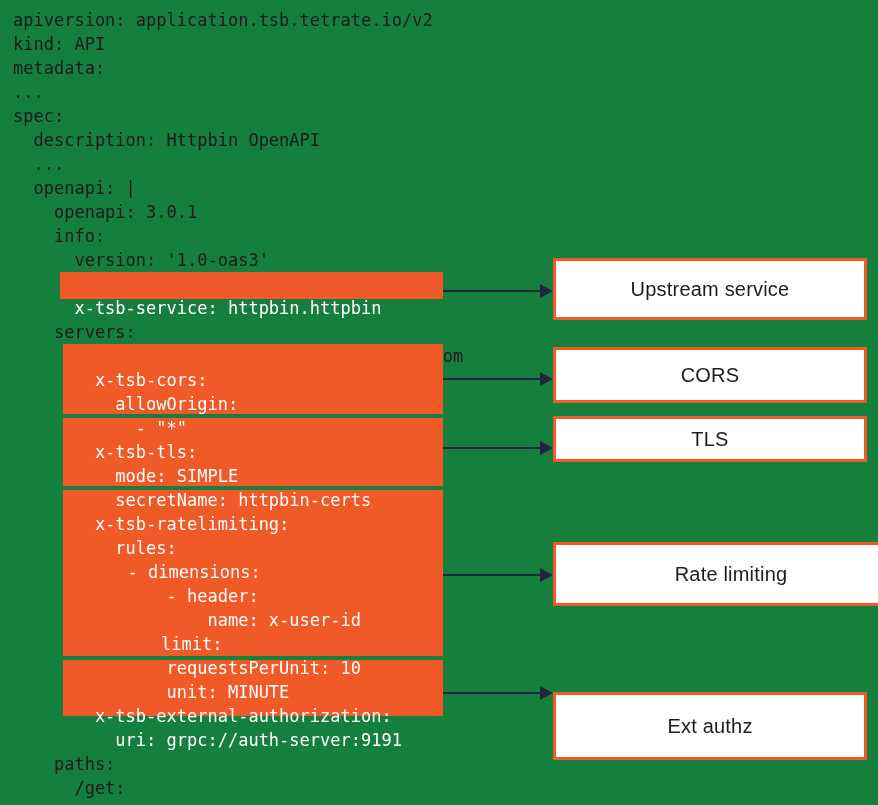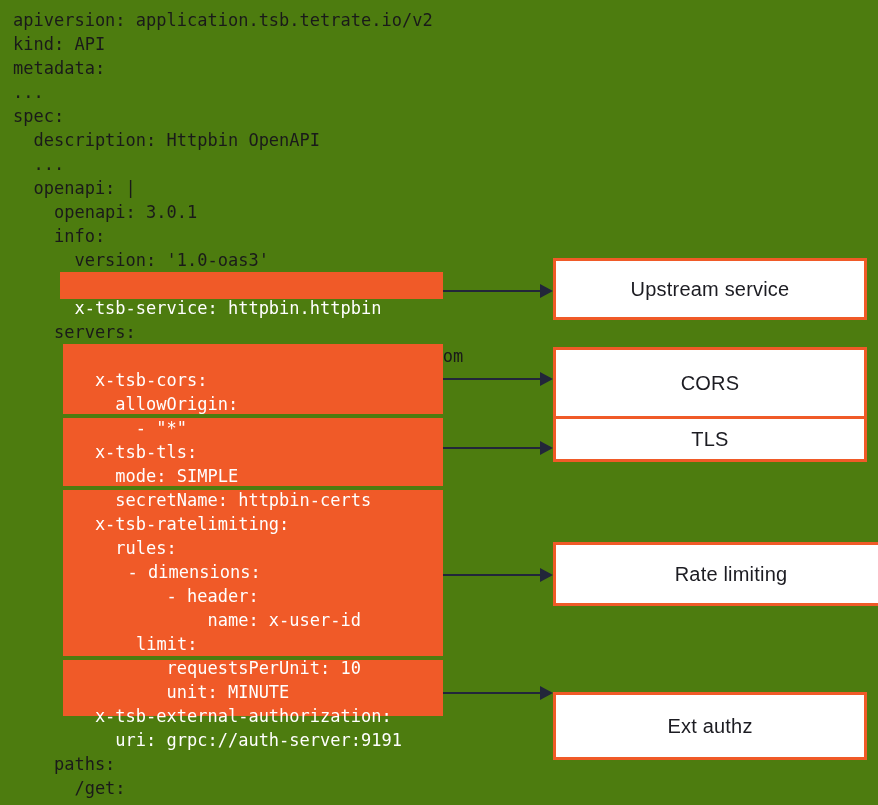--- a/index.html
+++ b/index.html
@@ -5,21 +5,21 @@
 <style>
   html, body {
     margin: 0;
     padding: 0;
     background: #ffffff;
   }
   #canvas {
     position: relative;
     width: 878px;
     height: 805px;
-    background: #4d7c0f;
+    background: #15803d;
     overflow: hidden;
     font-family: "DejaVu Sans Mono", "Liberation Mono", monospace;
   }
 
   
   .code-line {
     position: absolute;
     font-family: "DejaVu Sans Mono", "Liberation Mono", monospace;
     font-size: 17px;
     line-height: 24px;
@@ -111,21 +111,21 @@
       <div class="code-line on-orange" style="left: 13px; top: 392px; color: rgb(255, 255, 255);">          allowOrigin:</div>
       <div class="code-line on-orange" style="left: 13px; top: 416px; color: rgb(255, 255, 255);">            - "*"</div>
       <div class="code-line on-orange" style="left: 13px; top: 440px; color: rgb(255, 255, 255);">        x-tsb-tls:</div>
       <div class="code-line on-orange" style="left: 13px; top: 464px; color: rgb(255, 255, 255);">          mode: SIMPLE</div>
       <div class="code-line on-orange" style="left: 13px; top: 488px; color: rgb(255, 255, 255);">          secretName: httpbin-certs</div>
       <div class="code-line on-orange" style="left: 13px; top: 512px; color: rgb(255, 255, 255);">        x-tsb-ratelimiting:</div>
       <div class="code-line on-orange" style="left: 13px; top: 536px; color: rgb(255, 255, 255);">          rules:</div>
       <div class="code-line on-orange" style="left: 15px; top: 560px; color: rgb(255, 255, 255);">           - dimensions:</div>
       <div class="code-line on-orange" style="left: 13px; top: 584px; color: rgb(255, 255, 255);">               - header:</div>
       <div class="code-line on-orange" style="left: 13px; top: 608px; color: rgb(255, 255, 255);">                   name: x-user-id</div>
-      <div class="code-line on-orange" style="left: 3px; top: 632px; color: rgb(255, 255, 255);">             limit:</div>
+      <div class="code-line on-orange" style="left: 28px; top: 632px; color: rgb(255, 255, 255);">             limit:</div>
       <div class="code-line on-orange" style="left: 13px; top: 656px; color: rgb(255, 255, 255);">               requestsPerUnit: 10</div>
       <div class="code-line on-orange" style="left: 13px; top: 680px; color: rgb(255, 255, 255);">               unit: MINUTE</div>
       <div class="code-line on-orange" style="left: 13px; top: 704px; color: rgb(255, 255, 255);">        x-tsb-external-authorization:</div>
       <div class="code-line on-orange" style="left: 13px; top: 728px; color: rgb(255, 255, 255);">          uri: grpc://auth-server:9191</div>
       <div class="code-line" style="left: 13px; top: 752px; color: rgb(26, 26, 26);">    paths:</div>
       <div class="code-line" style="left: 13px; top: 776px; color: rgb(26, 26, 26);">      /get:</div>
       <div class="code-line" style="left: 13px; top: 800px; color: rgb(26, 26, 26);">        ...</div>
     </div>
   <div id="arrows-layer">
       <div class="arrow" style="left: 443px; top: 290px; width: 110px; height: 2px;">
@@ -146,21 +146,21 @@
       </div>
       <div class="arrow" style="left: 443px; top: 692px; width: 110px; height: 2px;">
         <div class="arrow-line" style="width: 98px; background: rgb(34, 38, 58);"></div>
         <div class="arrow-head" style="left: 97px; border-left-color: rgb(34, 38, 58);"></div>
       </div>
     </div>
   <div id="callouts-layer">
       <div class="callout" style="left: 553px; top: 258px; width: 314px; height: 62px; border-color: rgb(240, 90, 40);">
         <span class="callout-label">Upstream service</span>
       </div>
-      <div class="callout" style="left: 553px; top: 347px; width: 314px; height: 72px; border-color: rgb(240, 90, 40);">
+      <div class="callout" style="left: 553px; top: 347px; width: 314px; height: 56px; border-color: rgb(240, 90, 40);">
         <span class="callout-label">CORS</span>
       </div>
       <div class="callout" style="left: 553px; top: 416px; width: 314px; height: 46px; border-color: rgb(240, 90, 40);">
         <span class="callout-label">TLS</span>
       </div>
       <div class="callout" style="left: 553px; top: 542px; width: 356px; height: 64px; border-color: rgb(240, 90, 40);">
         <span class="callout-label">Rate limiting</span>
       </div>
       <div class="callout" style="left: 553px; top: 660px; width: 314px; height: 68px; border-color: rgb(240, 90, 40); margin-top: 32px;">
         <span class="callout-label">Ext authz</span>

